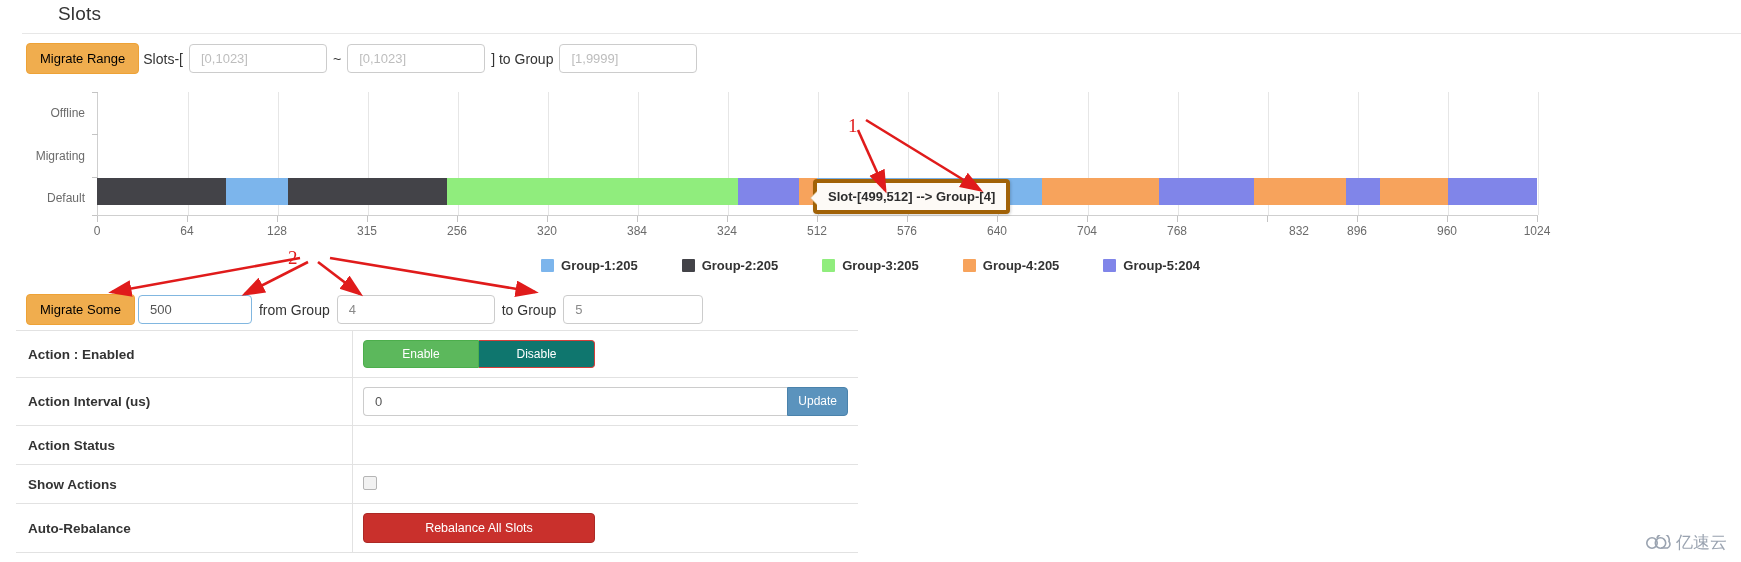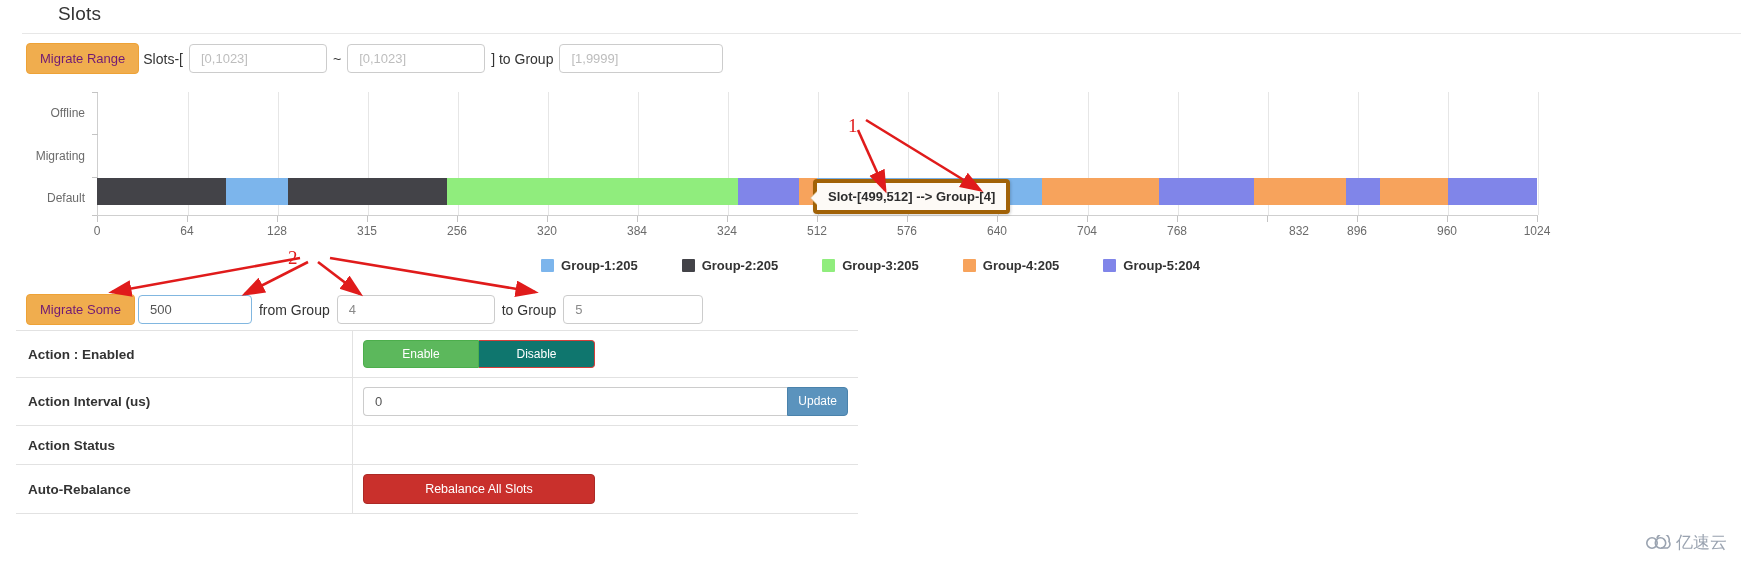--- a/index.html
+++ b/index.html
@@ -26,21 +26,21 @@
     left: 22px; top: 33px;
     width: 1719px; height: 1px;
     background: #e7e7e7;
   }
 
   
   .btn-orange {
     display: inline-block;
     background: #f0ad4e;
     border: 1px solid #eea236;
-    color: #701a75;
+    color: #000000;
     font-size: 13px;
     padding: 6px 13px;
     border-radius: 4px;
     line-height: 17px;
     cursor: pointer;
     white-space: nowrap;
   }
   .txtbox {
     display: inline-block;
     border: 1px solid #ccc;
@@ -289,21 +289,21 @@
 <div id="page-title">Slots</div>
 <div id="header-rule"></div>
 
 <div id="migrate-range-row">
   <span class="btn-orange">Migrate Range</span>
   <span class="inline-label">Slots-[</span>
   <span class="txtbox ph" style="width:138px">[0,1023]</span>
   <span class="inline-label">~</span>
   <span class="txtbox ph" style="width:138px">[0,1023]</span>
   <span class="inline-label">] to Group</span>
-  <span class="txtbox ph" style="width:164px">[1,9999]</span>
+  <span class="txtbox ph" style="width:138px">[1,9999]</span>
 </div>
 
 <div id="chart">
   <div id="plot-area">
       <div class="y-label" style="top: 14px; right: 1452px;">Offline</div>
       <div class="y-label" style="top: 57px; right: 1452px;">Migrating</div>
       <div class="y-label" style="top: 99px; right: 1452px;">Default</div>
       <div class="y-tick" style="top: 0px; left: -6px;"></div>
       <div class="y-tick" style="top: 42px; left: -6px;"></div>
       <div class="y-tick" style="top: 85px; left: -6px;"></div>
@@ -429,20 +429,24 @@
             <div class="ig-input">0</div>
             <span class="ig-btn">Update</span>
           </div>
         </td>
       </tr>
       <tr>
         <td class="cell-label">Action Status</td>
         <td><span></span></td>
       </tr>
       <tr>
+        <td class="cell-label">Show Actions</td>
+        <td><span class="checkbox-box"></span></td>
+      </tr>
+      <tr>
         <td class="cell-label">Auto-Rebalance</td>
         <td><span class="btn-rebalance">Rebalance All Slots</span></td>
       </tr>
     </tbody>
 </table>
 
 <svg id="annotations" viewBox="0 0 1741 562">
   <defs>
     <marker id="arrowhead" markerWidth="9" markerHeight="9" refX="7.5" refY="3.2" orient="auto">
       <polygon points="0 0, 9 3.2, 0 6.4" fill="#e01b1b"></polygon>

